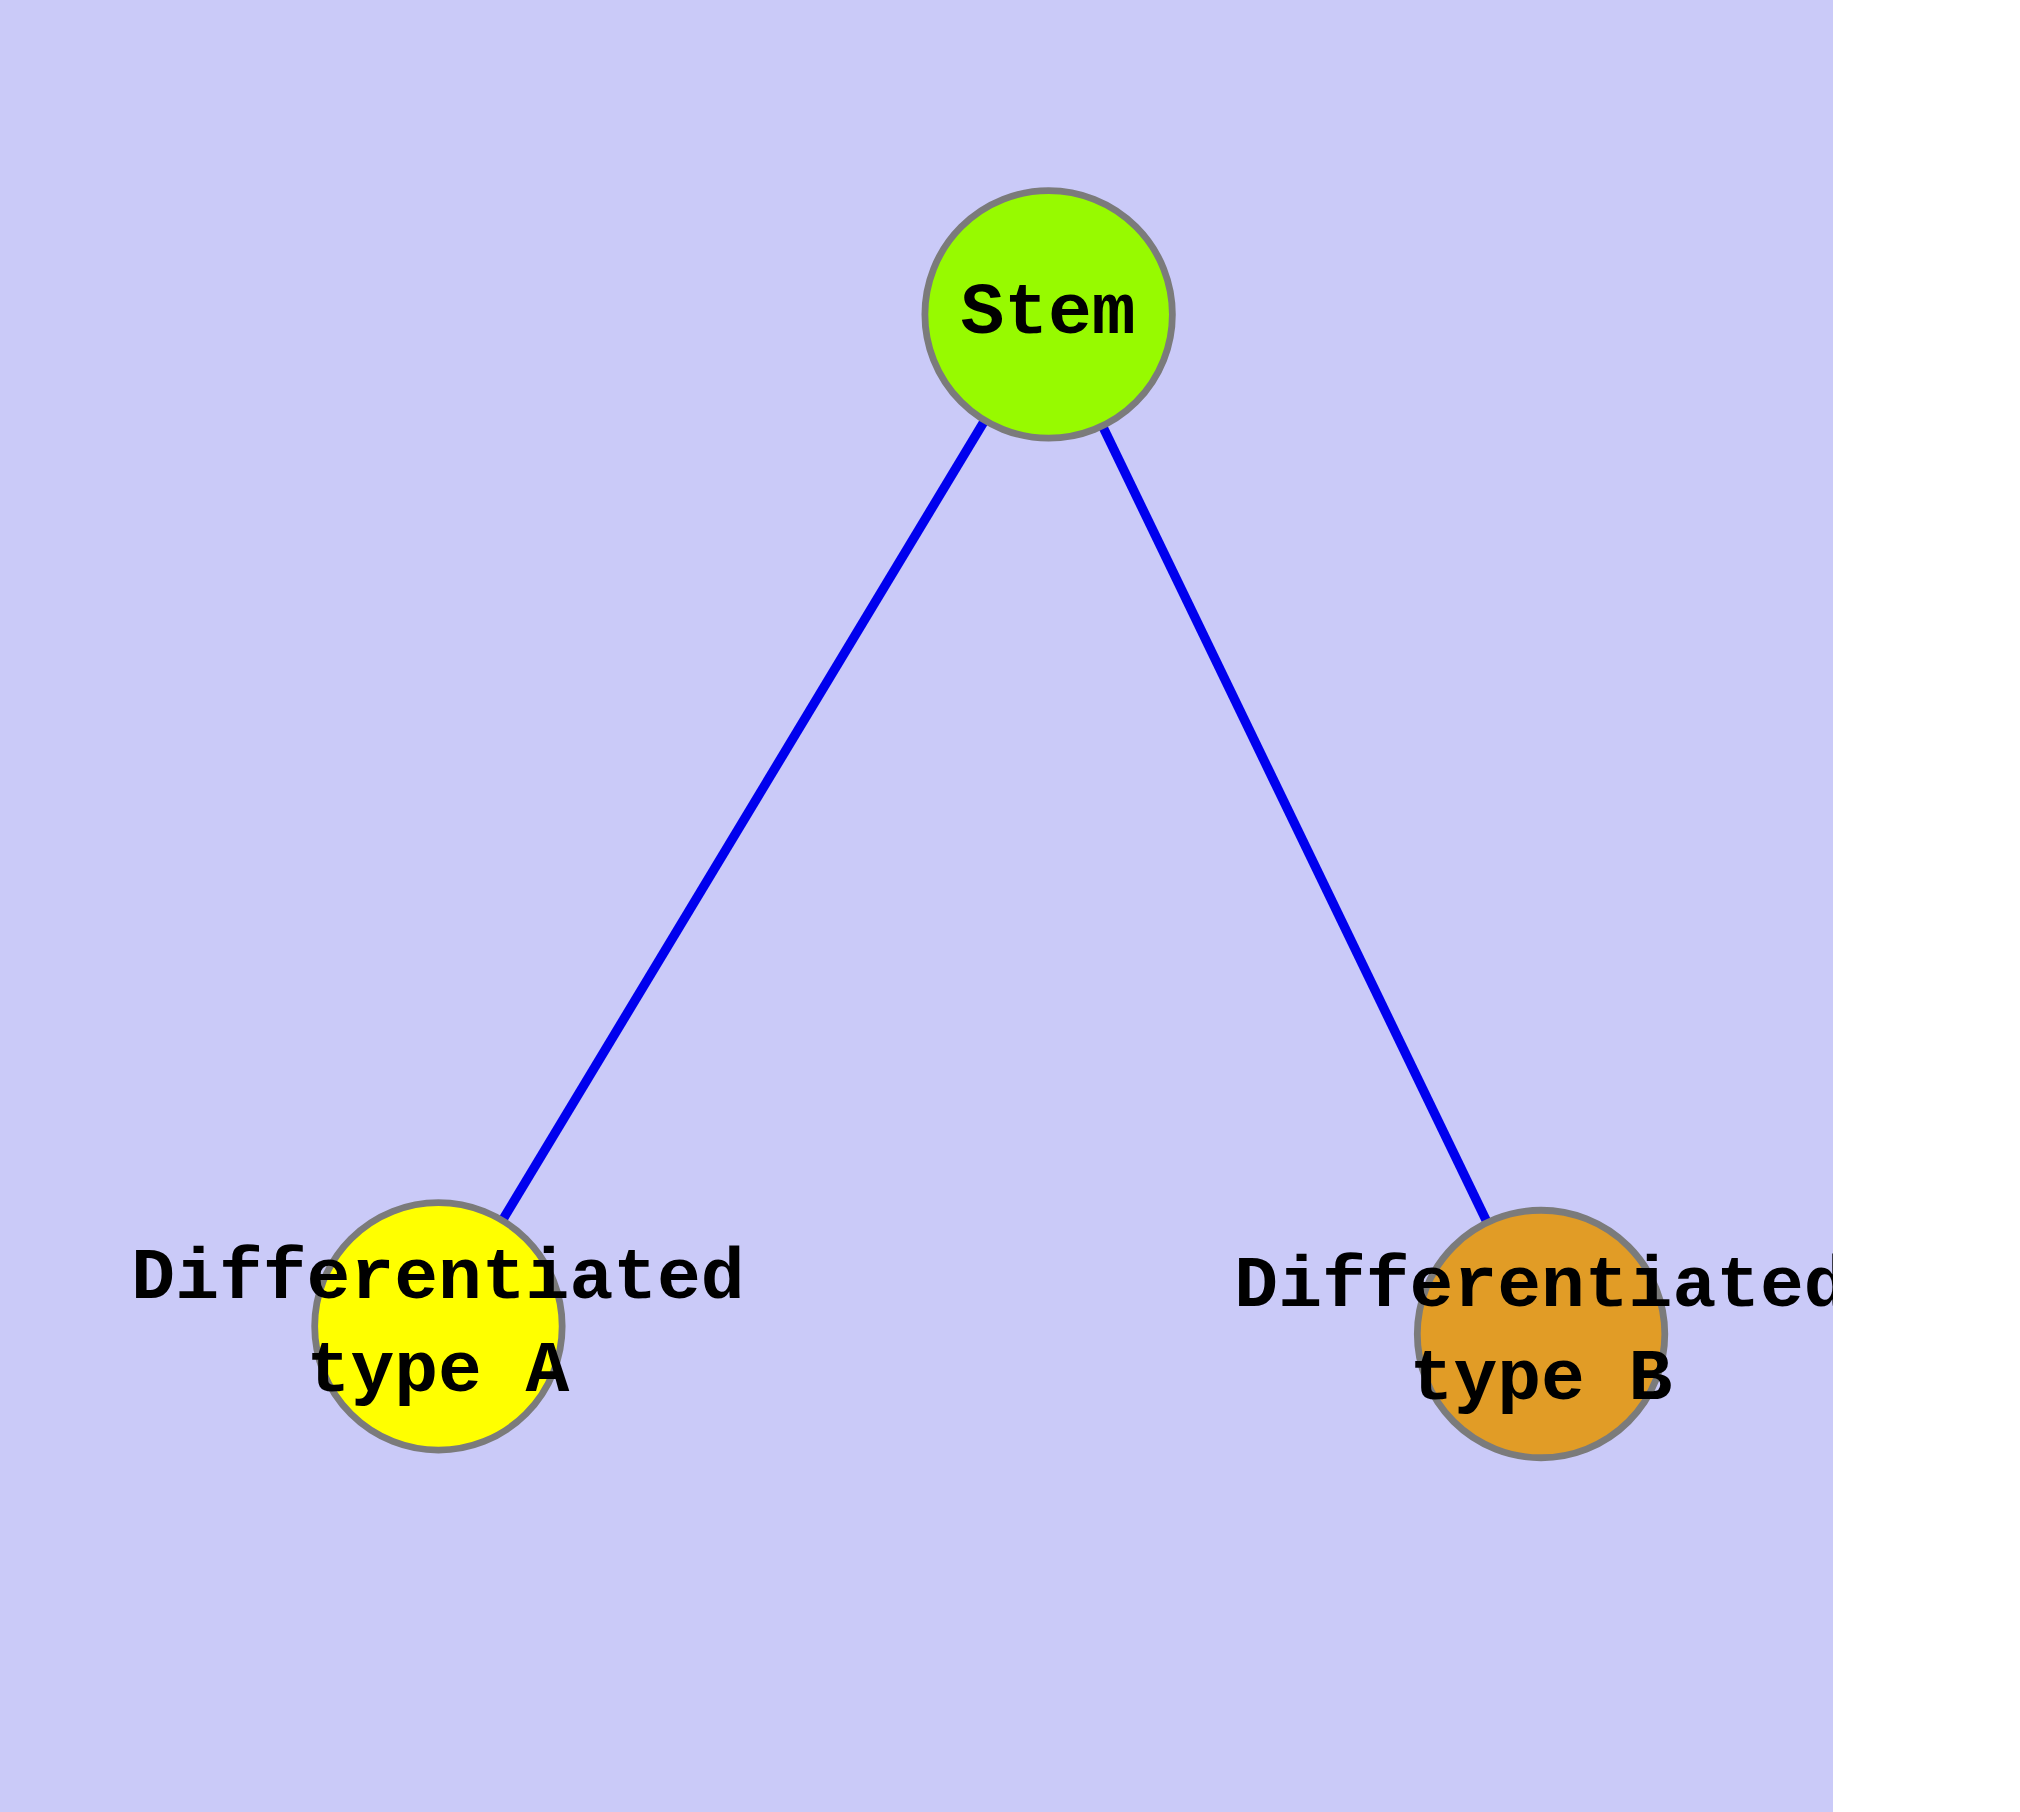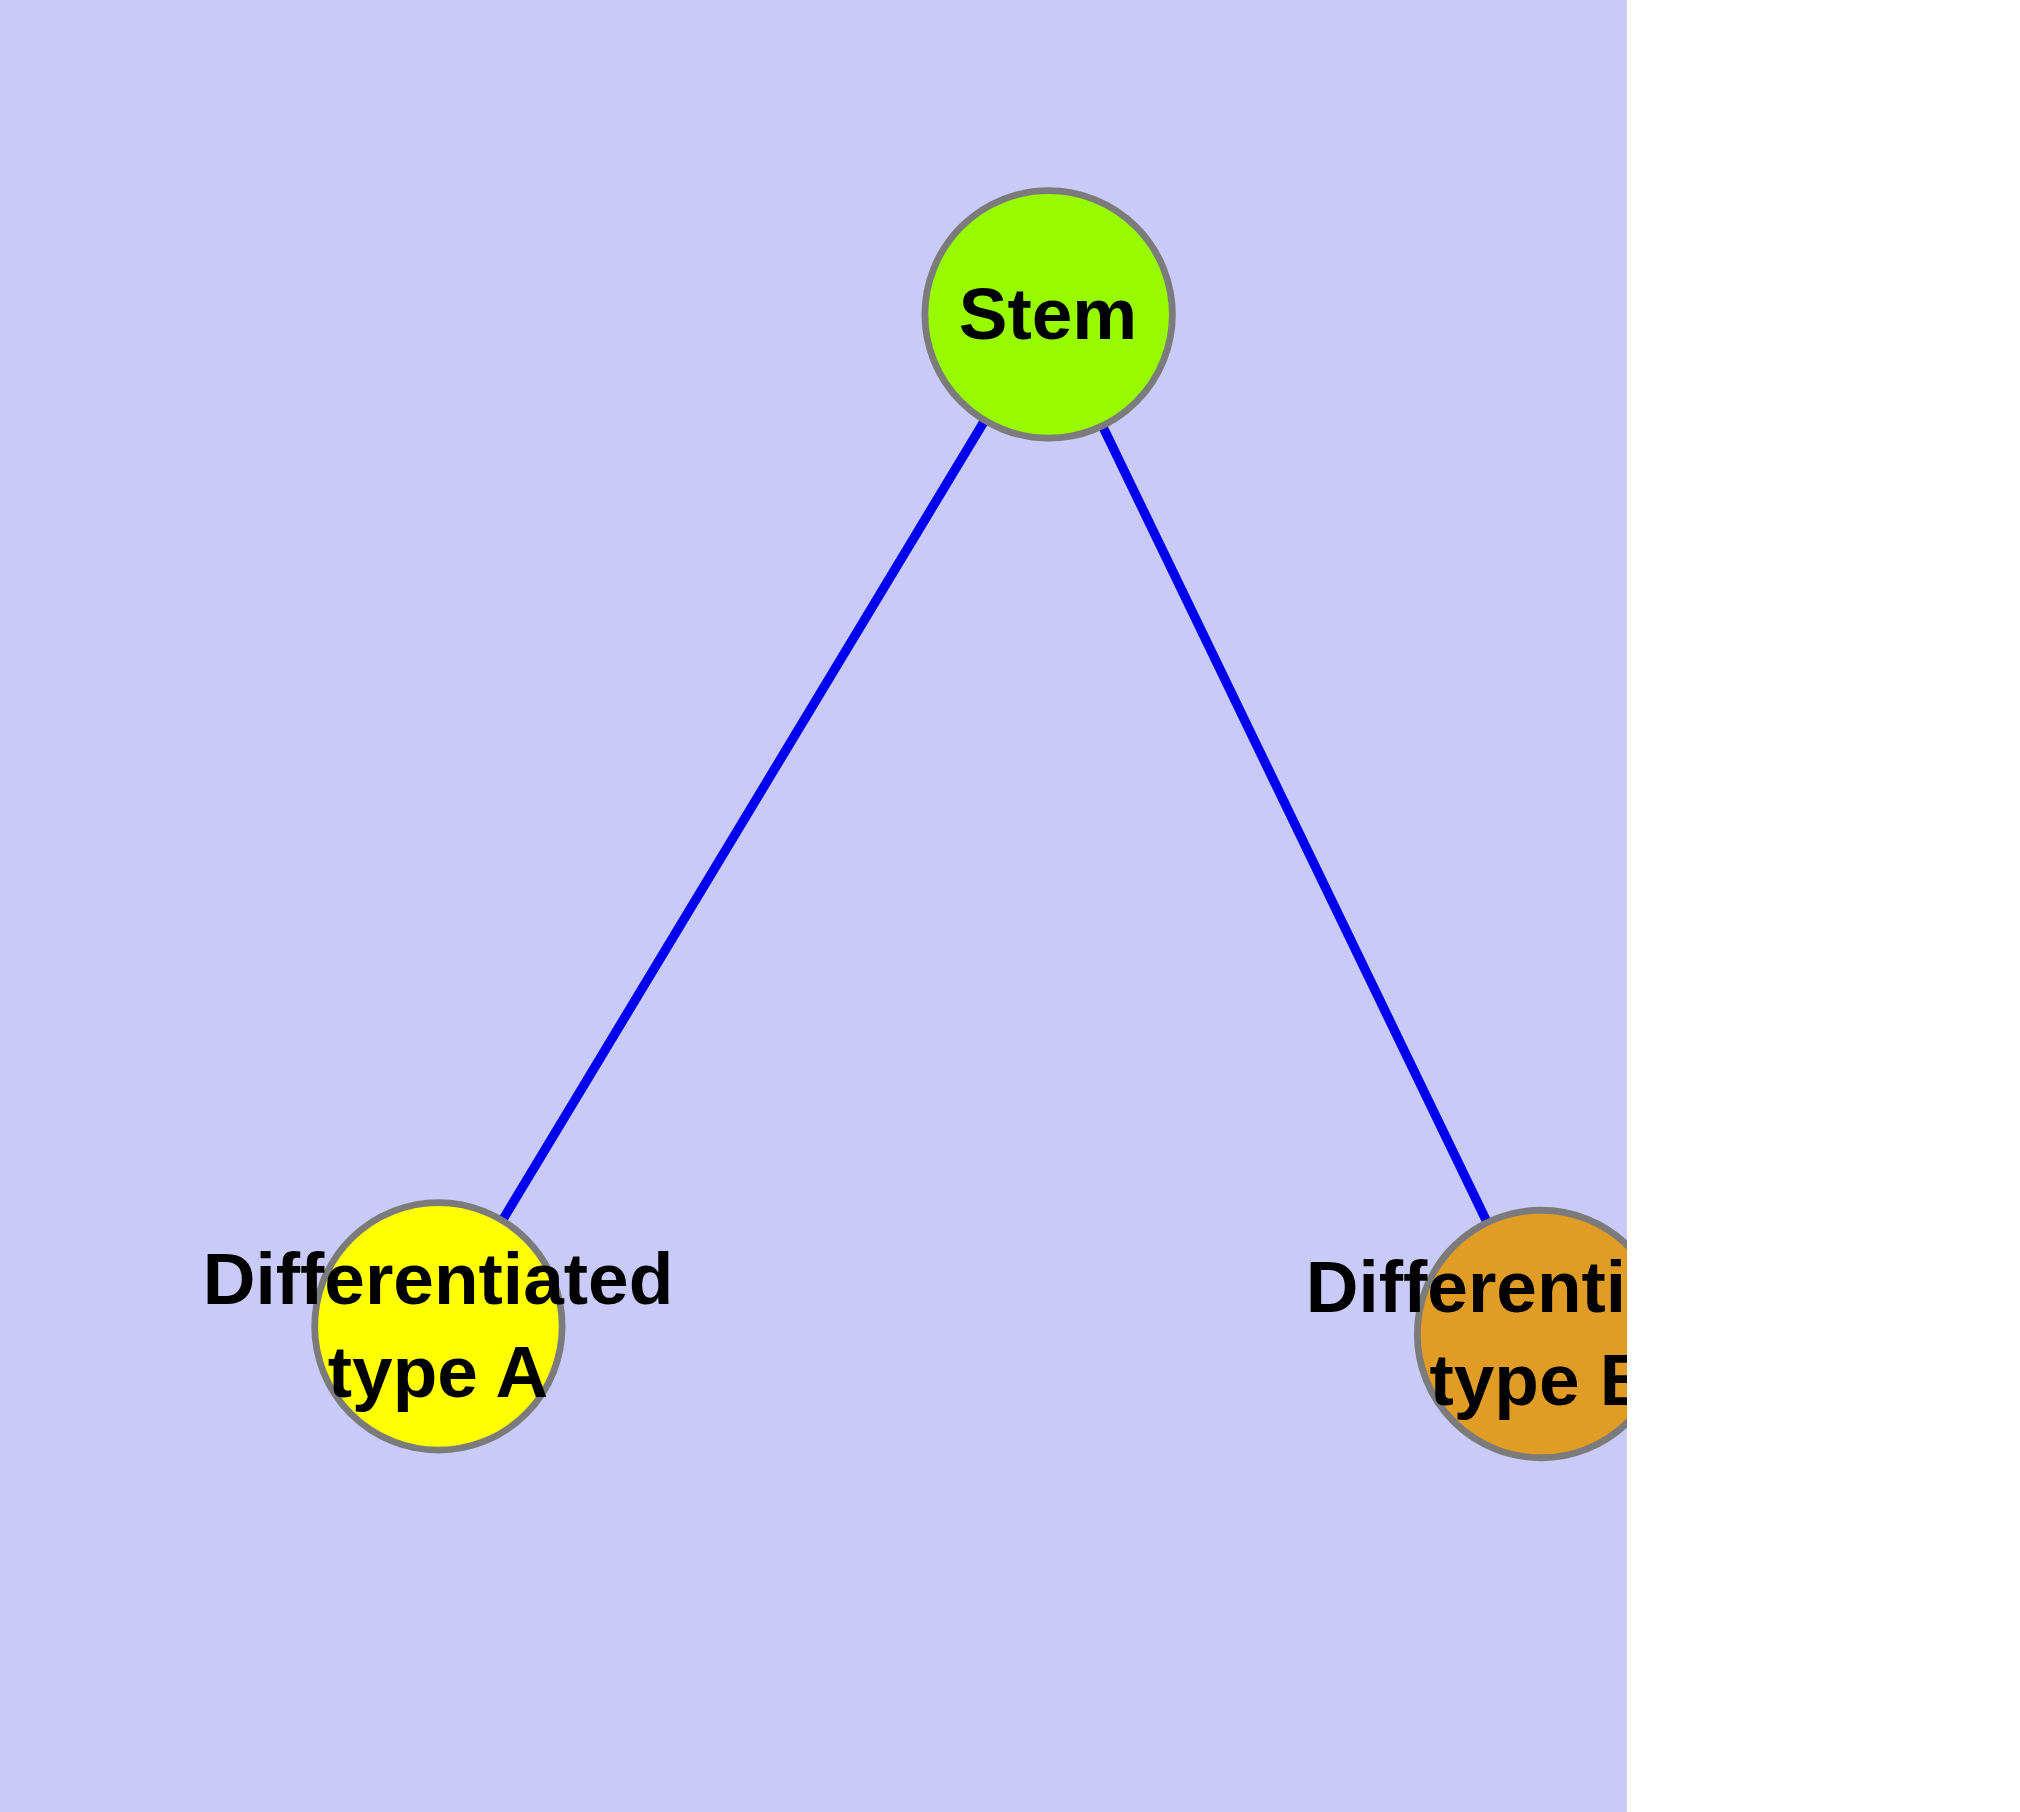--- a/index.html
+++ b/index.html
@@ -1,21 +1,22 @@
 <!DOCTYPE html>
 <html style="font-size:13.6px"><head>
 <meta charset="utf-8">
 <style>
   html, body { margin: 0; padding: 0; }
   #canvas {
     position: relative;
-    width: 1627px;
+    width: 1789px;
     height: 1812px;
     overflow: hidden;
-    font-family: Liberation Sans, sans-serif;
+    font-family: Liberation Mono, monospace;
+    padding-left: 44px;
   }
   #graph-svg {
     position: absolute;
     left: 0; top: 0;
     width: 2021px; height: 1812px;
   }
   .edge {
     stroke-width: 11px;
     fill: none;
   }

